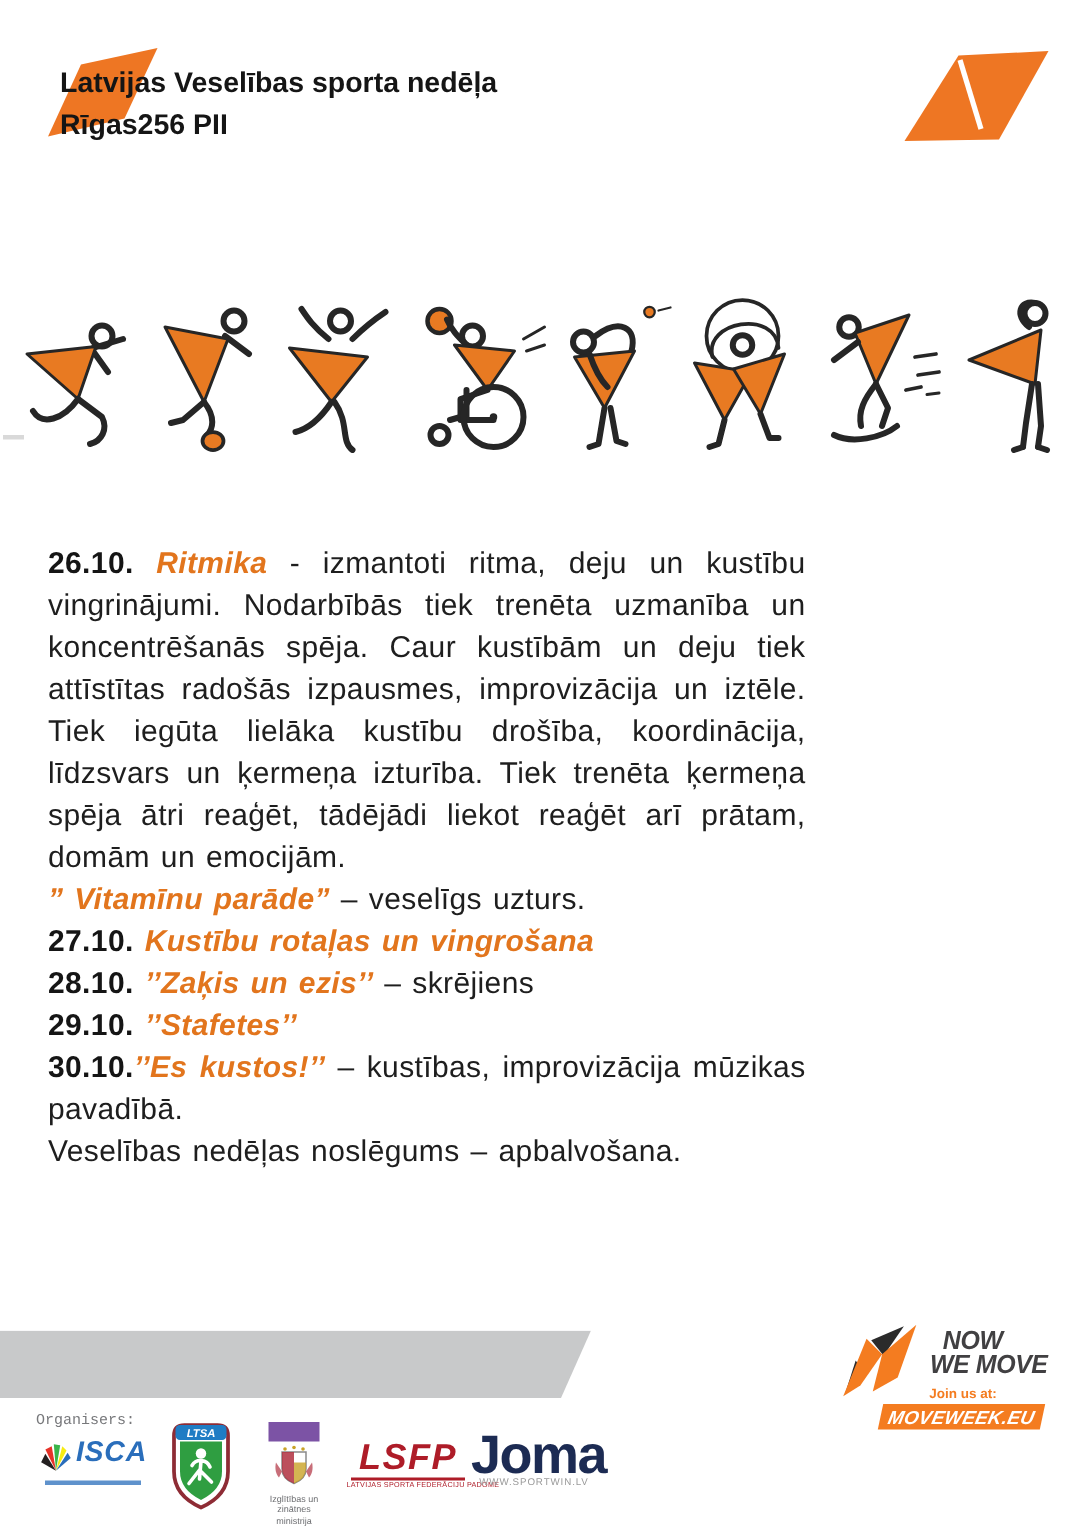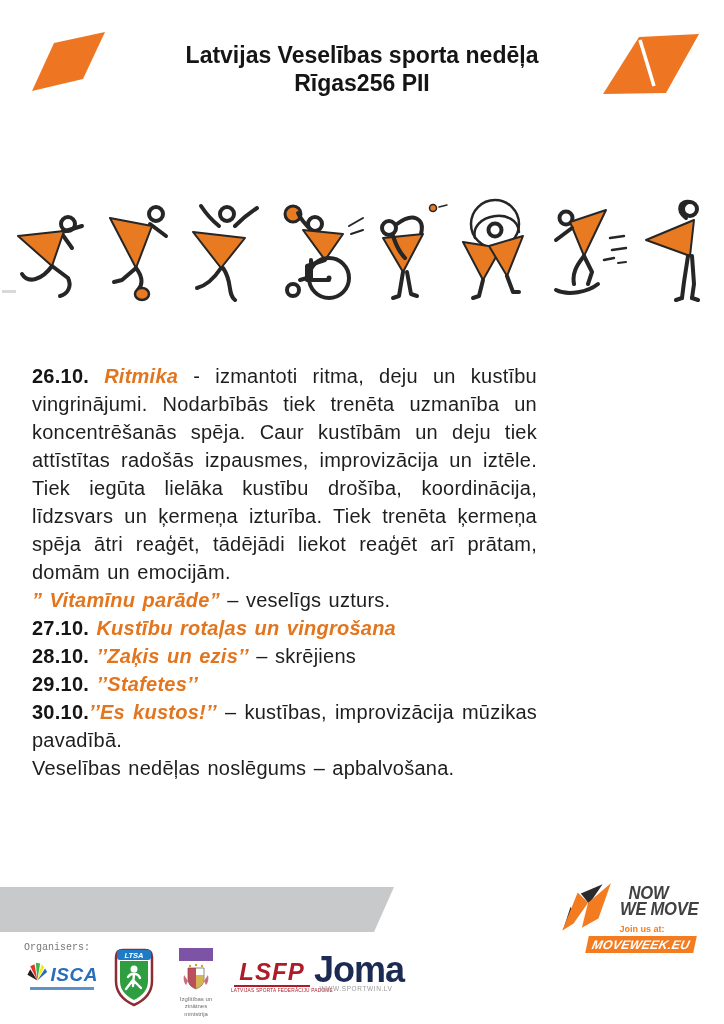--- a/index.html
+++ b/index.html
@@ -1,22 +1,22 @@
 <!DOCTYPE html>
 <html><head>
 <meta charset="utf-8">
 <style>
   html,body{margin:0;padding:0;}
   body{width:724px;height:1024px;position:relative;background:#ffffff;overflow:hidden;
        font-family:"Liberation Sans", sans-serif;color:#1e1e1e;}
   .abs{position:absolute;}
 
   
-  .header-block{left:40px;right:40px;top:42px;text-align:center;font-weight:bold;
-                font-size:23px;line-height:27.6px;color:#151515;}
+  .header-block{left:40px;right:40px;top:42px;font-weight:bold;
+                font-size:19px;line-height:27.6px;color:#151515;}
   .header-group{color:#EE8230;}
   .flash-left{left:24px;top:22px;}
   .flash-right{left:596px;top:16px;}
 
   
   .figures-row{left:16px;top:198px;width:692px;height:104px;display:flex;
                justify-content:space-between;align-items:flex-end;}
   .doodle{flex:0 0 auto;}
   .stray-dash{left:2px;top:290px;width:14px;height:3px;background:#d9d9d9;}
 
@@ -38,21 +38,21 @@
              transform:scaleX(.95);transform-origin:left;}
   .nwm-w1{margin-left:9px;}
   .nwm-join{margin:7px 0 2px 30px;width:108px;text-align:center;color:#F47C20;
             font-size:9px;font-weight:bold;}
   .nwm-banner{margin-left:29px;width:108px;height:17px;background:#F47C20;
               transform:skewX(-12deg);display:flex;align-items:center;justify-content:center;}
   .nwm-site{color:#ffffff;font-size:12.5px;font-weight:900;font-style:italic;letter-spacing:0.2px;}
 
   .organisers-label{left:24px;top:942px;font-size:10px;color:#77787B;font-family:Liberation Mono, monospace;}
   .logo-isca{left:26px;top:958px;width:72px;}
-  .isca-row{display:flex;align-items:flex-end;}
+  .isca-row{display:flex;align-items:flex-start;}
   .isca-text{font-size:19px;font-weight:900;font-style:italic;color:#2A6EBB;
              letter-spacing:0.5px;line-height:22px;margin-left:2px;}
   .isca-bar{width:64px;height:3px;background:rgba(42,110,187,.75);margin:1px 0 0 4px;}
 
   .logo-ltsa{left:112px;top:946px;}
   .logo-ministry{left:174px;top:948px;width:44px;text-align:center;}
   .ministry-flag{width:34px;height:13px;background:#7C53A5;margin:0 auto 2px auto;}
   .ministry-caption{font-size:6px;line-height:7px;color:#6d6e71;margin-top:1px;}
 
   .logo-lsfp{left:231px;top:960px;width:82px;text-align:center;}

